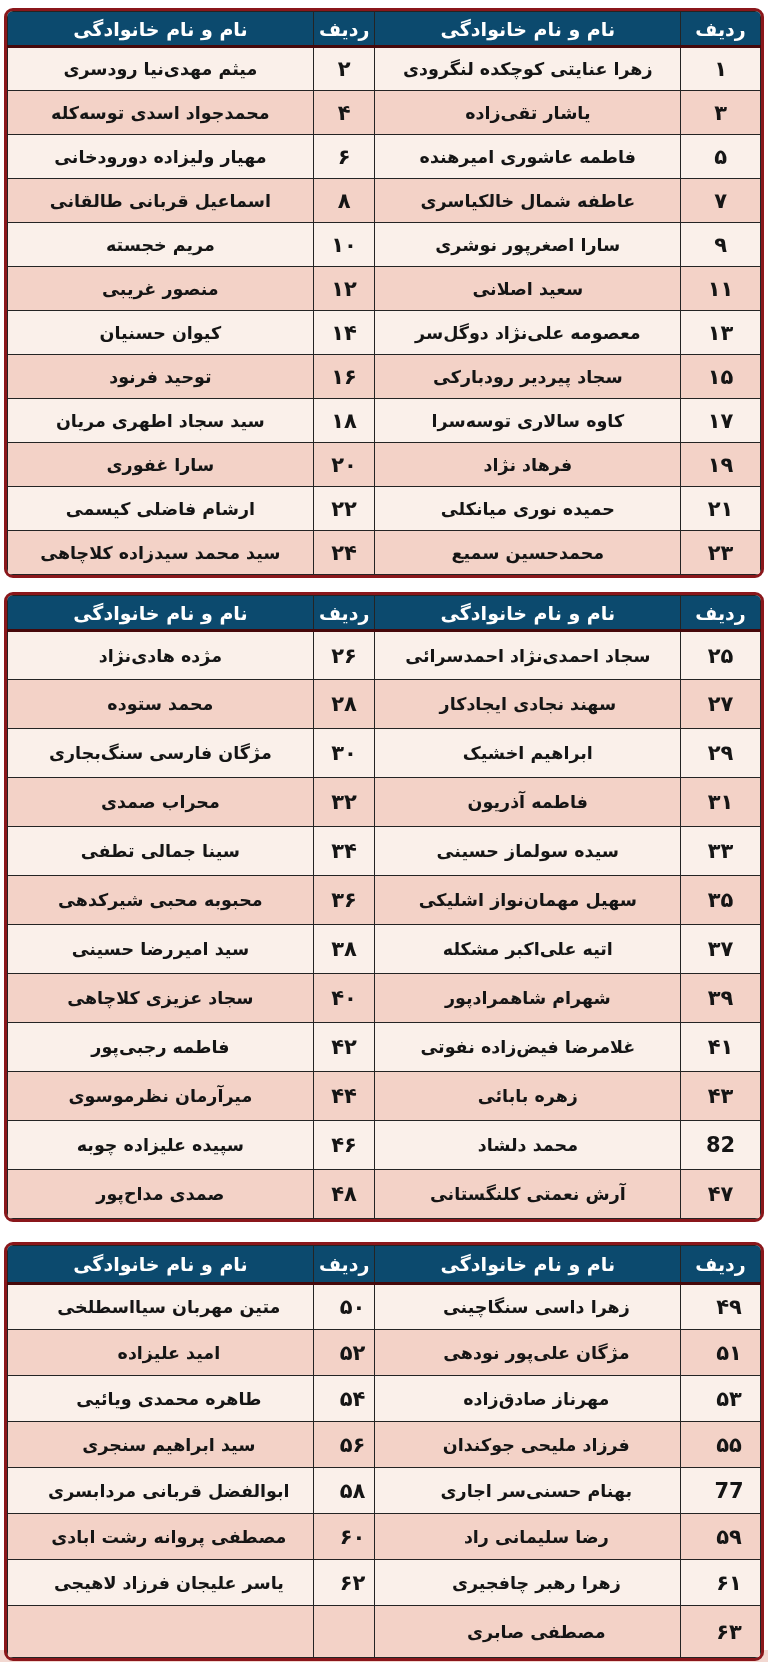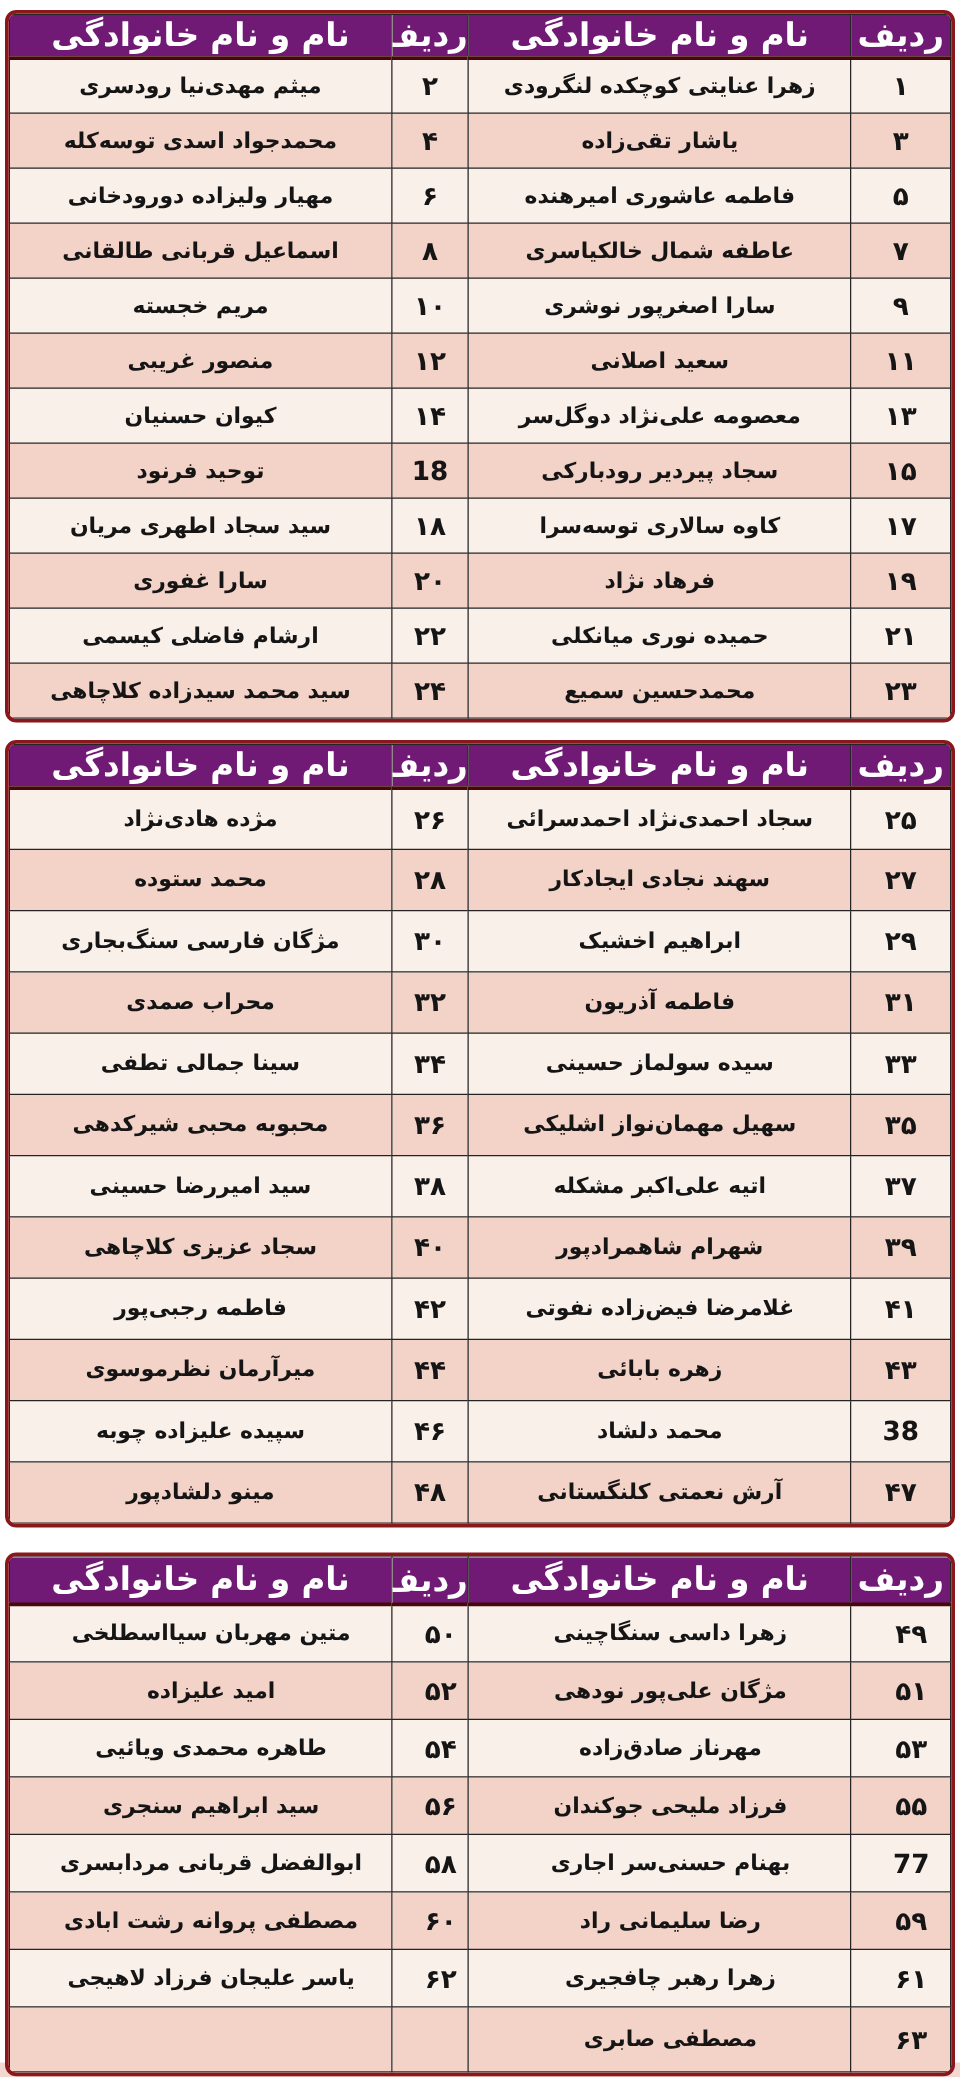--- a/index.html
+++ b/index.html
@@ -28,22 +28,22 @@
   table { width: 100%; border-collapse: collapse; table-layout: fixed; }
   .c-no-wide { width: 10.6%; }
   .c-name    { width: 40.6%; }
   .c-no-narrow { width: 8.2%; }
   th, td {
     border: 1.5px solid #242424;
     text-align: center; vertical-align: middle;
     font-weight: 700; overflow: hidden; white-space: nowrap;
   }
   th {
-    background: #701a75; color: #ffffff;
-    font-size: 26px; border-bottom: 3.5px solid #46090b;
+    background: #0c4a6e; color: #ffffff;
+    font-size: 19px; border-bottom: 3.5px solid #46090b;
   }
   .t1 th, .t2 th { height: 35px; }
   .t3 th { height: 38px; }
   td { color: #151515; }
   td.name { font-size: 17.5px; }
   td.no { font-size: 21px; }
   .t1 td { height: 44px; margin-left: 10px; }
   .t2 td { height: 49px; }
   .t3 td { height: 46px; padding-left: 17px; }
   .t3 tr:last-child td { height: 52px; }
@@ -112,21 +112,21 @@
           </tr>
           <tr class="base">
             <td class="no">۱۳</td>
             <td class="name">معصومه علی‌نژاد دوگل‌سر</td>
             <td class="no">۱۴</td>
             <td class="name">کیوان حسنیان</td>
           </tr>
           <tr class="alt">
             <td class="no">۱۵</td>
             <td class="name">سجاد پیردیر رودبارکی</td>
-            <td class="no">18</td>
+            <td class="no">۱۶</td>
             <td class="name">توحید فرنود</td>
           </tr>
           <tr class="base">
             <td class="no">۱۷</td>
             <td class="name">کاوه سالاری توسه‌سرا</td>
             <td class="no">۱۸</td>
             <td class="name">سید سجاد اطهری مریان</td>
           </tr>
           <tr class="alt">
             <td class="no">۱۹</td>
@@ -221,30 +221,30 @@
             <td class="no">۴۲</td>
             <td class="name">فاطمه رجبی‌پور</td>
           </tr>
           <tr class="alt">
             <td class="no">۴۳</td>
             <td class="name">زهره بابائی</td>
             <td class="no">۴۴</td>
             <td class="name">میرآرمان نظرموسوی</td>
           </tr>
           <tr class="base">
-            <td class="no">38</td>
+            <td class="no">82</td>
             <td class="name">محمد دلشاد</td>
             <td class="no">۴۶</td>
             <td class="name">سپیده علیزاده چوبه</td>
           </tr>
           <tr class="alt">
             <td class="no">۴۷</td>
             <td class="name">آرش نعمتی کلنگستانی</td>
             <td class="no">۴۸</td>
-            <td class="name">مینو دلشاد‌پور</td>
+            <td class="name">صمدی مداح‌پور</td>
           </tr>
         </tbody>
     </table>
   </div>
 
   <div class="tbl t3">
     <table>
       <colgroup>
           <col class="c-no-wide">
           <col class="c-name">

